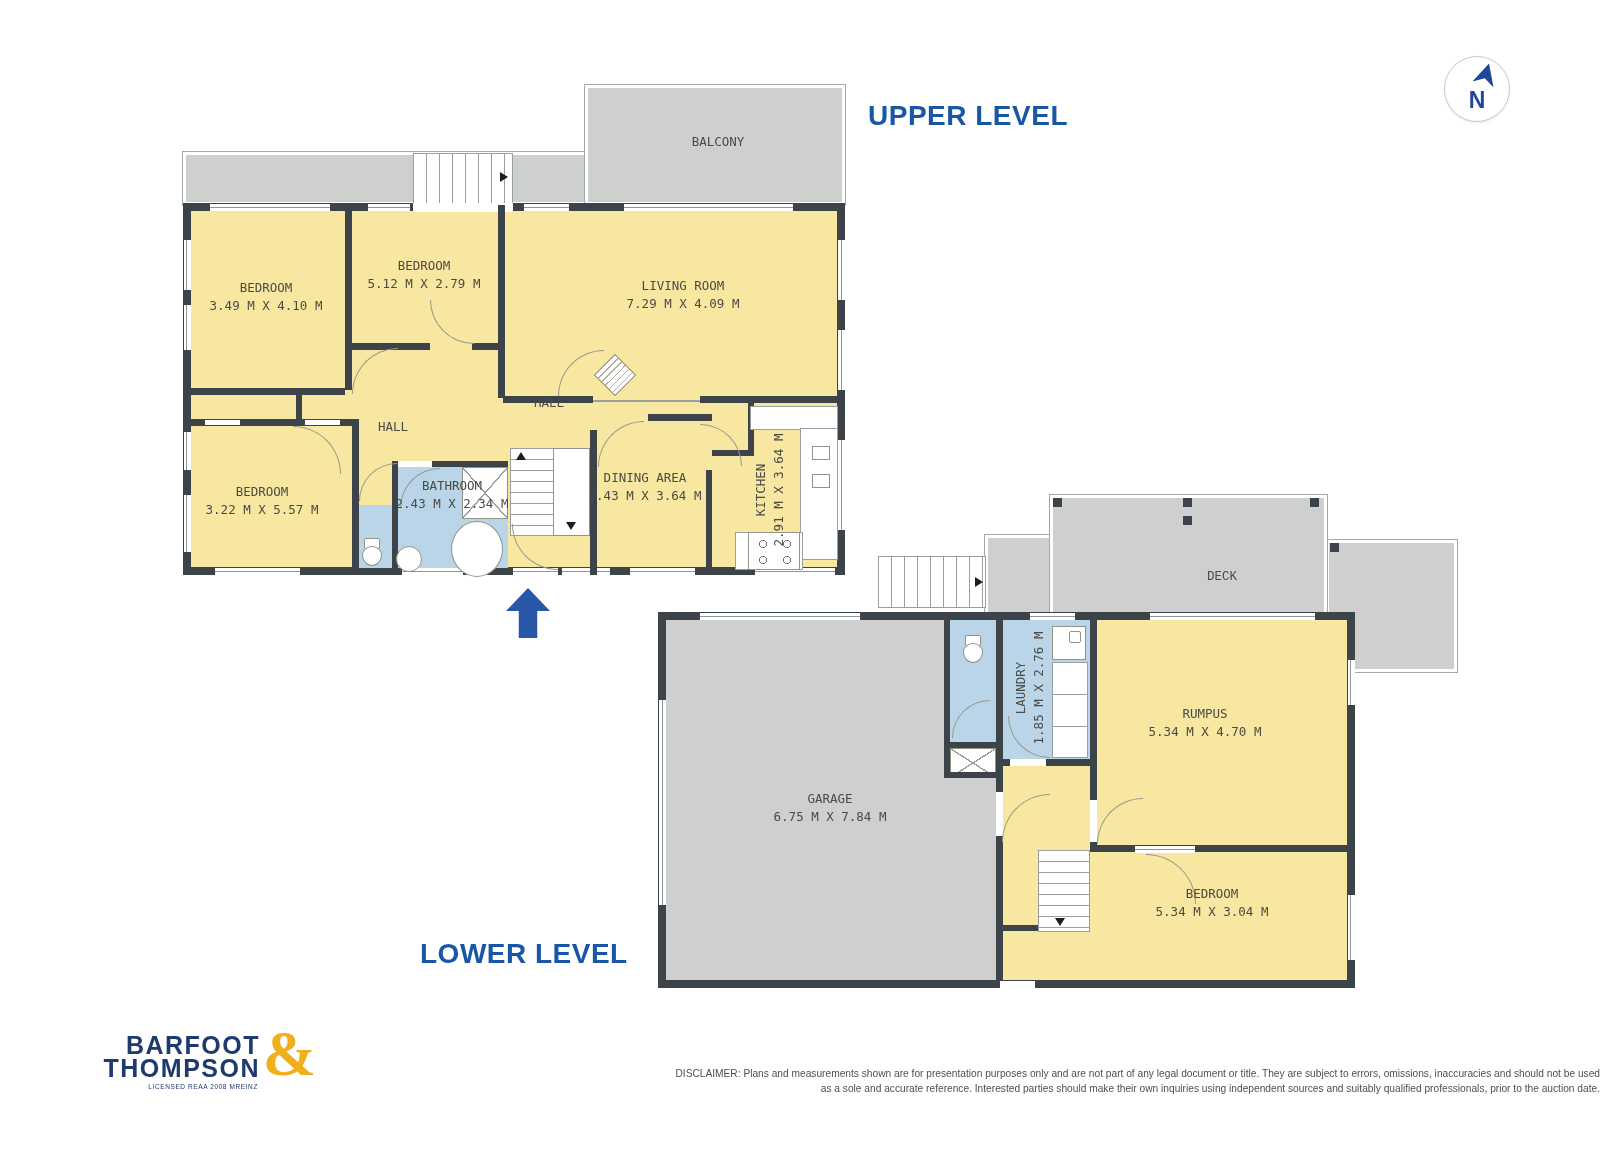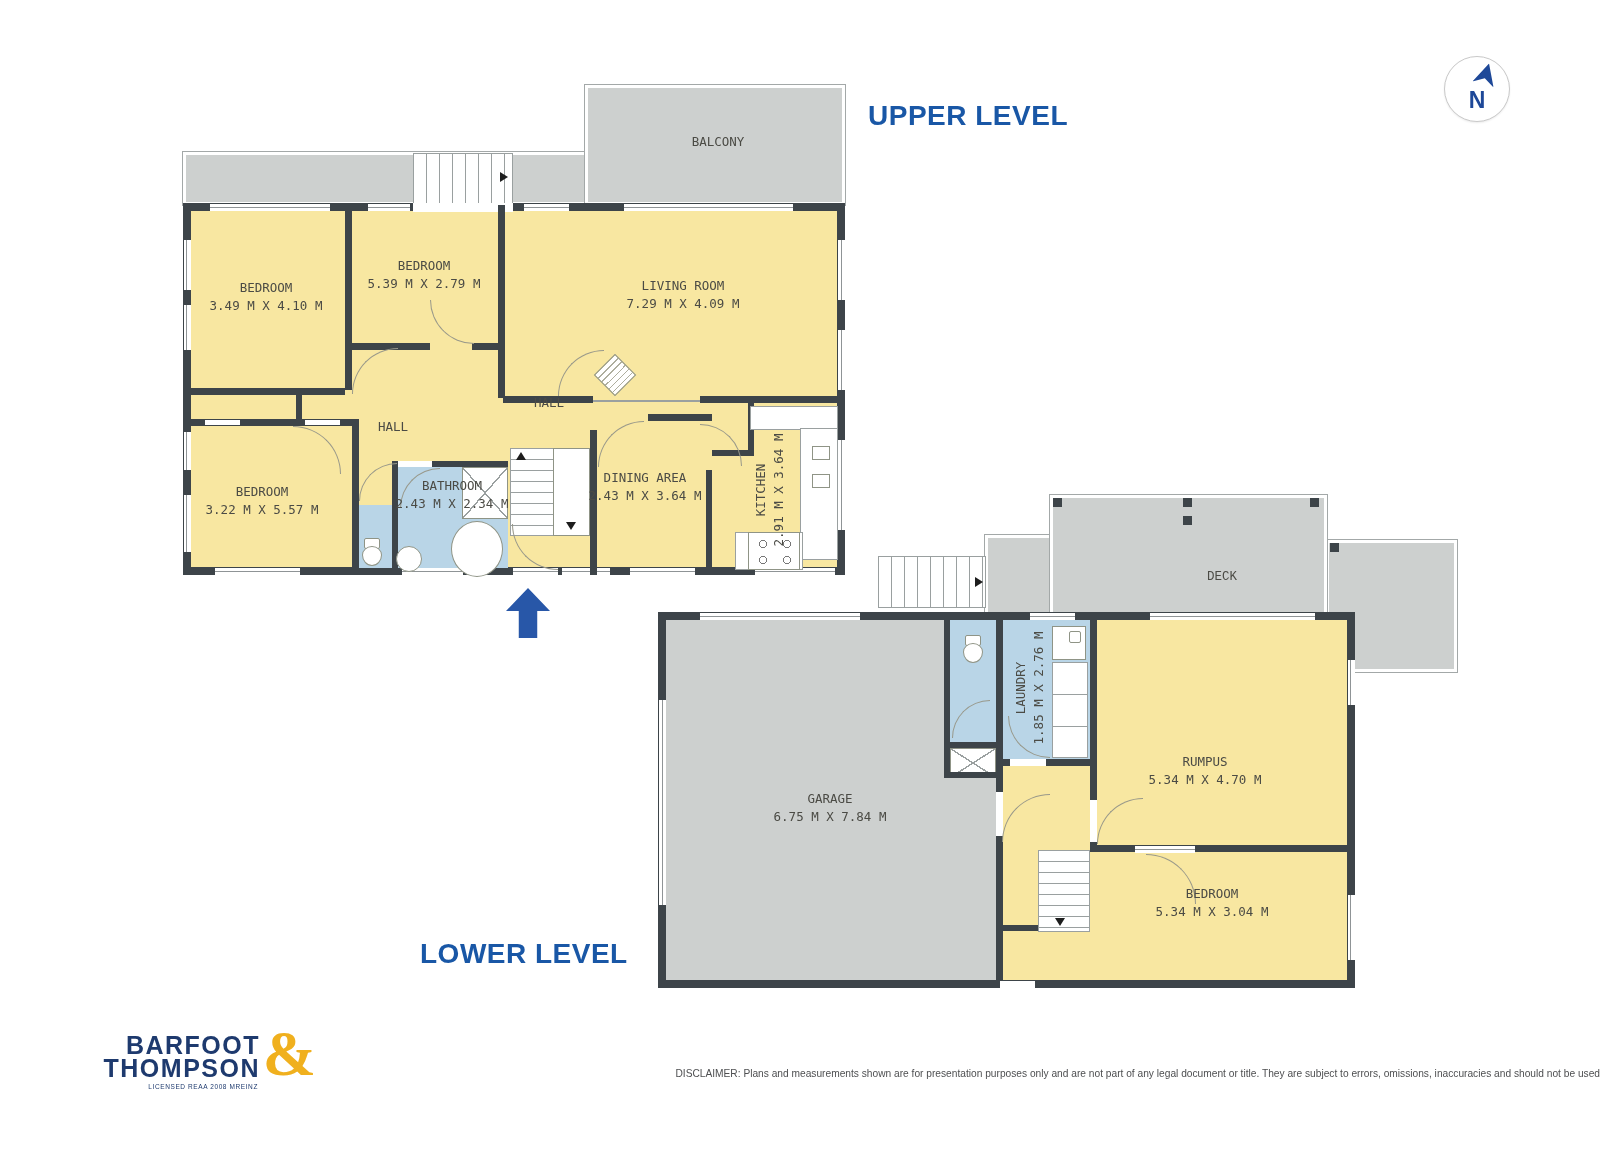--- a/index.html
+++ b/index.html
@@ -157,21 +157,21 @@
   <div class="stove" style="left:748px;top:532px;"></div>
   <div class="fx" style="left:812px;top:446px;width:18px;height:14px;"></div>
   <div class="fx" style="left:812px;top:474px;width:18px;height:14px;"></div>
 
   <div class="rlabel" style="left:266px;top:297px;">
     <span>BEDROOM</span><br>
     <span>3.49 M X 4.10 M</span>
   </div>
   <div class="rlabel" style="left:424px;top:275px;">
     <span>BEDROOM</span><br>
-    <span>5.39 M X 2.79 M</span>
+    <span>5.12 M X 2.79 M</span>
   </div>
   <div class="rlabel" style="left:683px;top:295px;text-align:center;">
     <span>LIVING ROOM</span><br>
     <span>7.29 M X 4.09 M</span>
   </div>
   <div class="rlabel" style="left:262px;top:501px;">
     <span>BEDROOM</span><br>
     <span>3.22 M X 5.57 M</span>
   </div>
   <div class="rlabel" style="left:393px;top:427px;">HALL</div>
@@ -247,21 +247,21 @@
   <div class="door tr" style="left:1146px;top:854px;width:50px;height:50px;"></div>
 
   <div class="rlabel" style="left:830px;top:808px;">
     <span>GARAGE</span><br>
     <span>6.75 M X 7.84 M</span>
   </div>
   <div class="rlabel rot" style="left:1030px;top:688px;">
     <span>LAUNDRY</span><br>
     <span>1.85 M X 2.76 M</span>
   </div>
-  <div class="rlabel" style="left:1205px;top:723px;margin-top:48px;">
+  <div class="rlabel" style="left:1205px;top:723px;">
     <span>RUMPUS</span><br>
     <span>5.34 M X 4.70 M</span>
   </div>
   <div class="rlabel" style="left:1212px;top:903px;">
     <span>BEDROOM</span><br>
     <span>5.34 M X 3.04 M</span>
   </div>
 
   <div class="compass">
     <div class="needle"></div>
@@ -270,15 +270,16 @@
 
   <div class="logo">
     <div class="w1">BARFOOT</div>
     <div class="w2">THOMPSON</div>
     <div class="amp">&amp;</div>
     <div class="tag">LICENSED REAA 2008 MREINZ</div>
   </div>
 
   <div class="disclaimer" style="top:1066px;">
     <span>DISCLAIMER: Plans and measurements shown are for presentation purposes only and are not part of any legal document or title. They are subject to errors, omissions, inaccuracies and should not be used</span><br>
+    <span>as a sole and accurate reference. Interested parties should make their own inquiries using independent sources and suitably qualified professionals, prior to the auction date.</span>
   </div>
 
 </div>
 
 </body></html>

